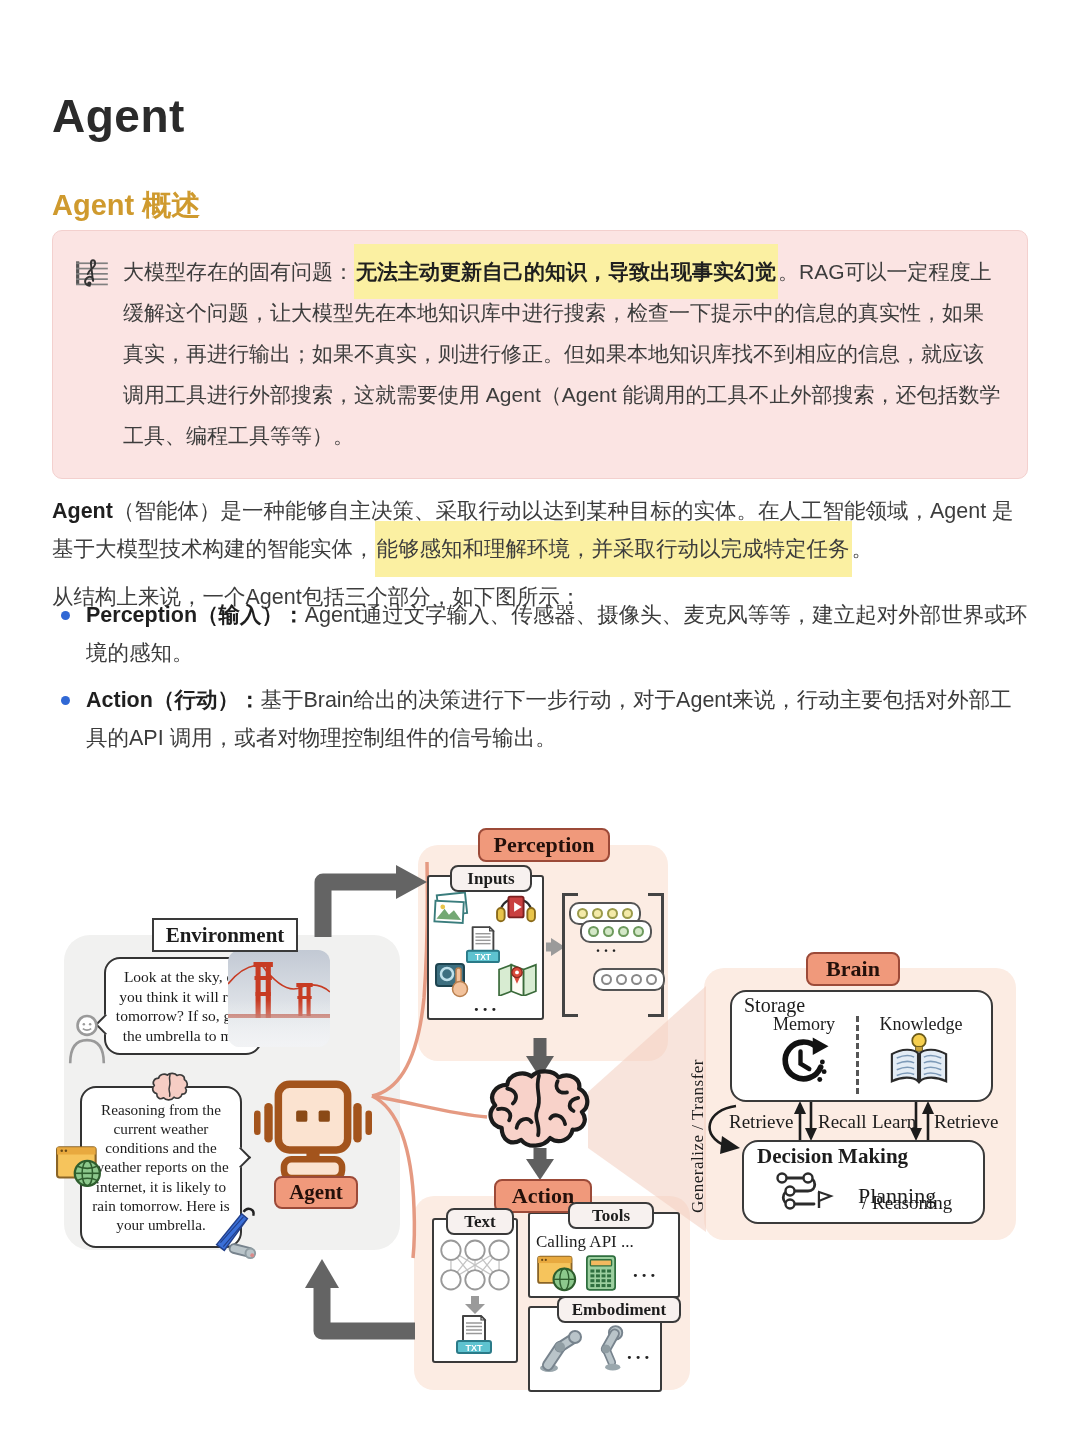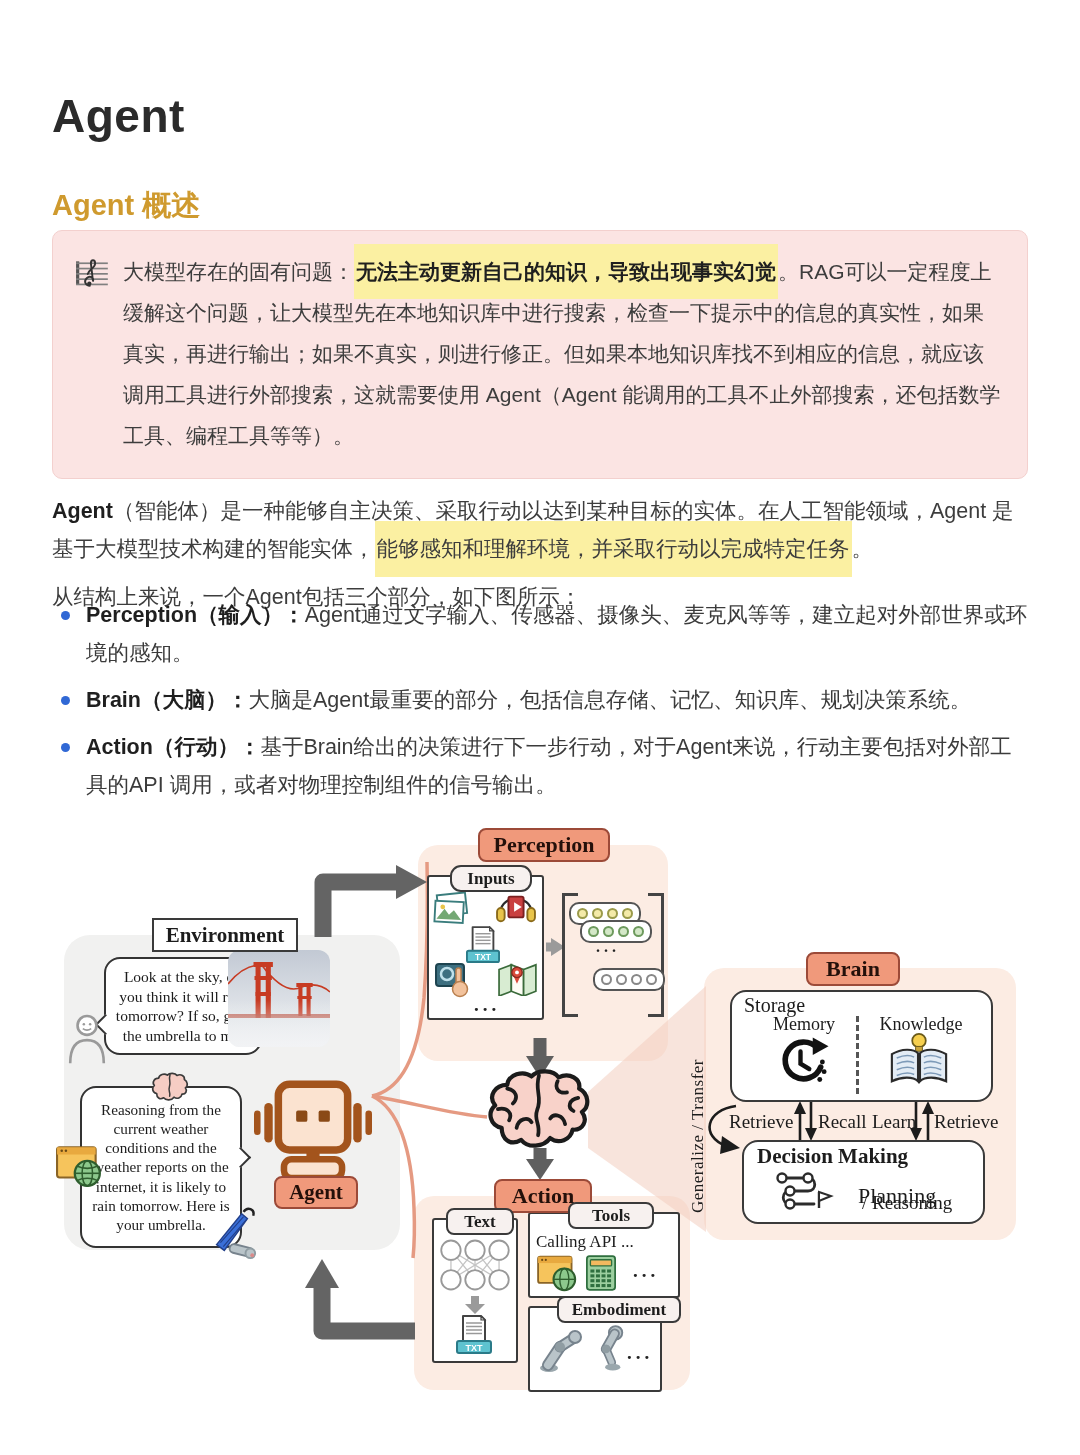--- a/index.html
+++ b/index.html
@@ -87,21 +87,20 @@
   </div>
   <div class="callout-body"><span>大模型存在的固有问题：</span><strong class="hl">无法主动更新自己的知识，导致出现事实幻觉</strong><span>。RAG可以一定程度上缓解这个问题，让大模型先在本地知识库中进行搜索，检查一下提示中的信息的真实性，如果真实，再进行输出；如果不真实，则进行修正。但如果本地知识库找不到相应的信息，就应该调用工具进行外部搜索，这就需要使用 Agent（Agent 能调用的工具不止外部搜索，还包括数学工具、编程工具等等）。</span></div>
 </div>
 
 <p class="abs para p1"><strong>Agent</strong><span>（智能体）是一种能够自主决策、采取行动以达到某种目标的实体。在人工智能领域，Agent 是基于大模型技术构建的智能实体，</span><span class="hl">能够感知和理解环境，并采取行动以完成特定任务</span><span>。</span></p>
 
 <p class="abs para p2">从结构上来说，一个Agent包括三个部分，如下图所示：</p>
 
 <ul class="abs bullets">
   <li><span class="dot"></span><strong>Perception（输入）：</strong><span>Agent通过文字输入、传感器、摄像头、麦克风等等，建立起对外部世界或环境的感知。</span></li>
-  <li><span class="dot"></span><strong>Brain（大脑）：</strong><span>大脑是Agent最重要的部分，包括信息存储、记忆、知识库、规划决策系统。</span></li>
   <li><span class="dot"></span><strong>Action（行动）：</strong><span>基于Brain给出的决策进行下一步行动，对于Agent来说，行动主要包括对外部工具的API 调用，或者对物理控制组件的信号输出。</span></li>
 </ul>
 
 <div class="abs diagram">
 
   <div class="abs gray-panel" style="left:64px;top:117px;width:336px;height:315px;"></div>
   <div class="abs panel" style="left:418px;top:27px;width:250px;height:216px;"></div>
   <div class="abs panel" style="left:414px;top:378px;width:276px;height:194px;"></div>
   <div class="abs panel" style="left:704px;top:150px;width:312px;height:272px;"></div>
 
@@ -246,21 +245,21 @@
       <rect x="58" y="96" width="14" height="12" fill="#a3541c"></rect>
       <rect x="34" y="106" width="62" height="20" rx="8" fill="#fbe3d0" stroke="#a3541c" stroke-width="7"></rect>
     </svg>
   </div>
 
   <div class="abs flabel" style="left:274px;top:358px;width:80px;font-size:21px;">Agent</div>
 
   <div class="abs flabel" style="left:478px;top:10px;width:128px;">Perception</div>
 
   <div class="abs wbox" style="left:427px;top:57px;width:117px;height:145px;border-radius:3px;"></div>
-  <div class="abs wlabel" style="left:450px;top:47px;width:70px;line-height:23px;border-radius:11px;">Inputs</div>
+  <div class="abs wlabel" style="left:450px;top:47px;width:70px;line-height:23px;">Inputs</div>
 
   <div class="abs z2" style="left:432px;top:74px;">
     <svg width="38" height="34" viewBox="0 0 40 36">
       <g transform="rotate(-6 20 13)">
           <rect x="6" y="2" width="30" height="22" fill="#fff" stroke="#3a7d7d" stroke-width="2"></rect>
         </g>
       <g transform="rotate(3 18 21)">
         <rect x="3" y="10" width="30" height="22" fill="#fff" stroke="#3a7d7d" stroke-width="2"></rect>
         <polygon points="5,29 13,18 18,24 23,19 31,29" fill="#74a874"></polygon>
         <circle cx="11" cy="16" r="2.5" fill="#e8c44a"></circle>

